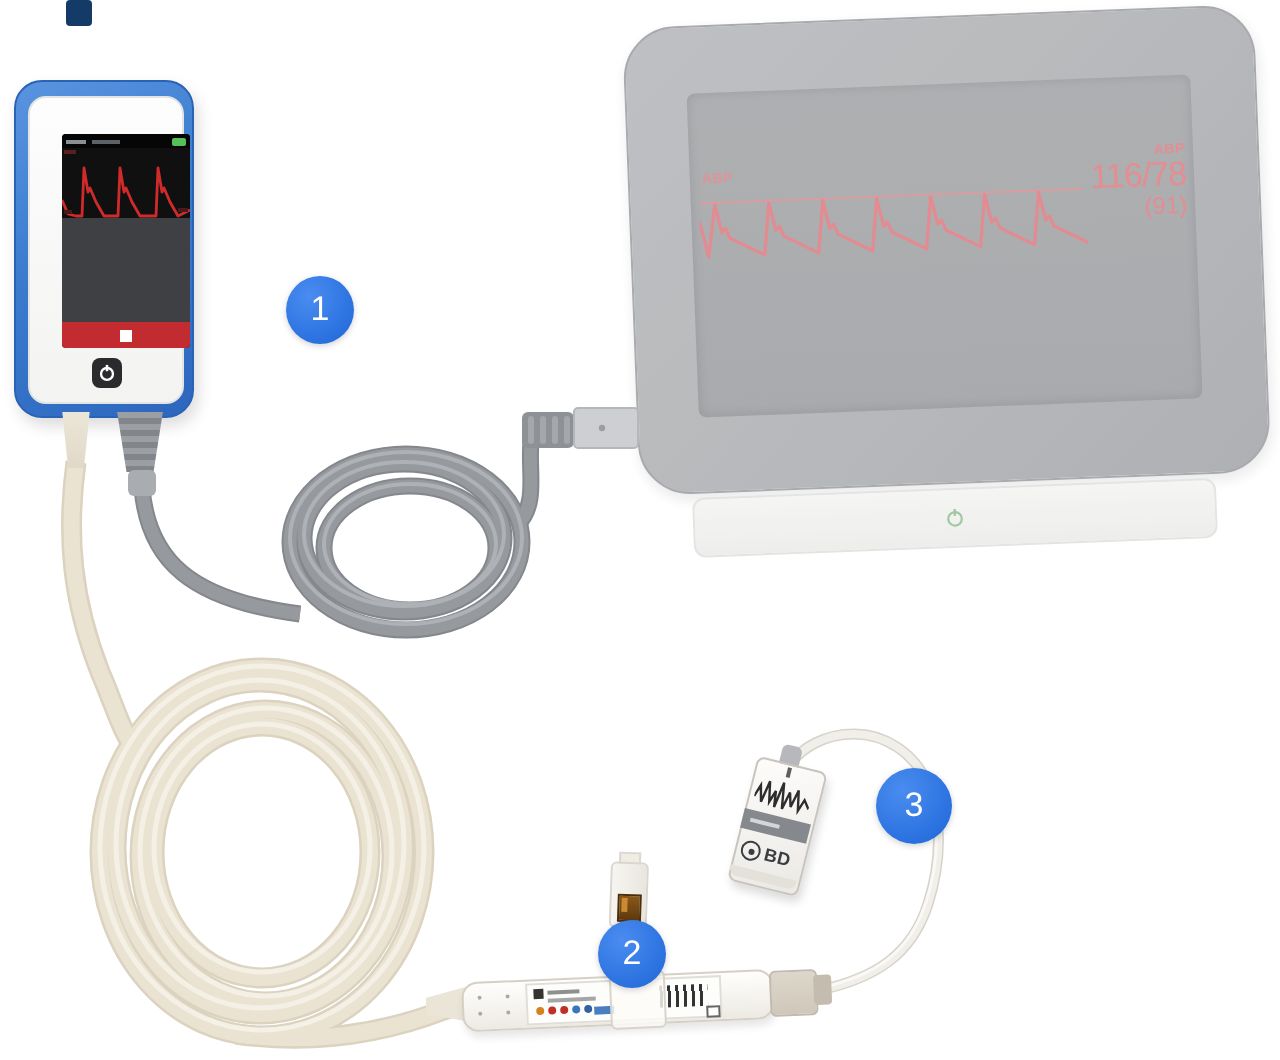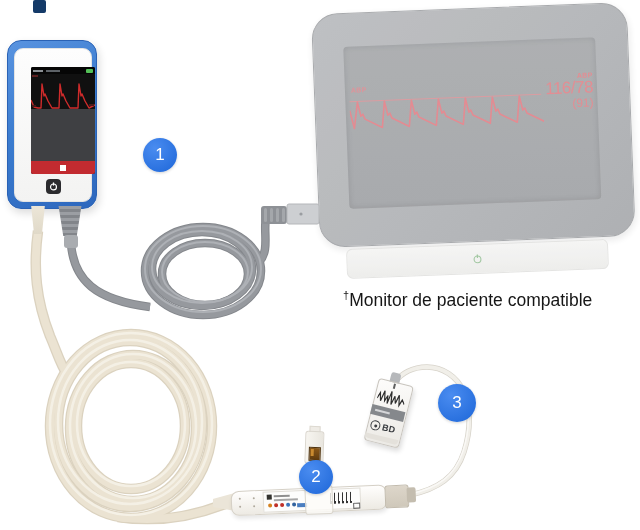--- a/index.html
+++ b/index.html
@@ -315,15 +315,14 @@
         </span>
       <span class="bd">BD</span>
     </div>
     <div class="shade"></div>
   </div>
 
   <div class="badge" style="left:143px;top:138px;width:34px;height:34px;">1</div>
   <div class="badge" style="left:299px;top:460px;width:34px;height:34px;">2</div>
   <div class="badge" style="left:438px;top:384px;width:38px;height:38px;">3</div>
 
-  <div id="caption"><sup>†</sup><span>Monitor de paciente compatible</span></div>
 
 </div>
 
 </body></html>

